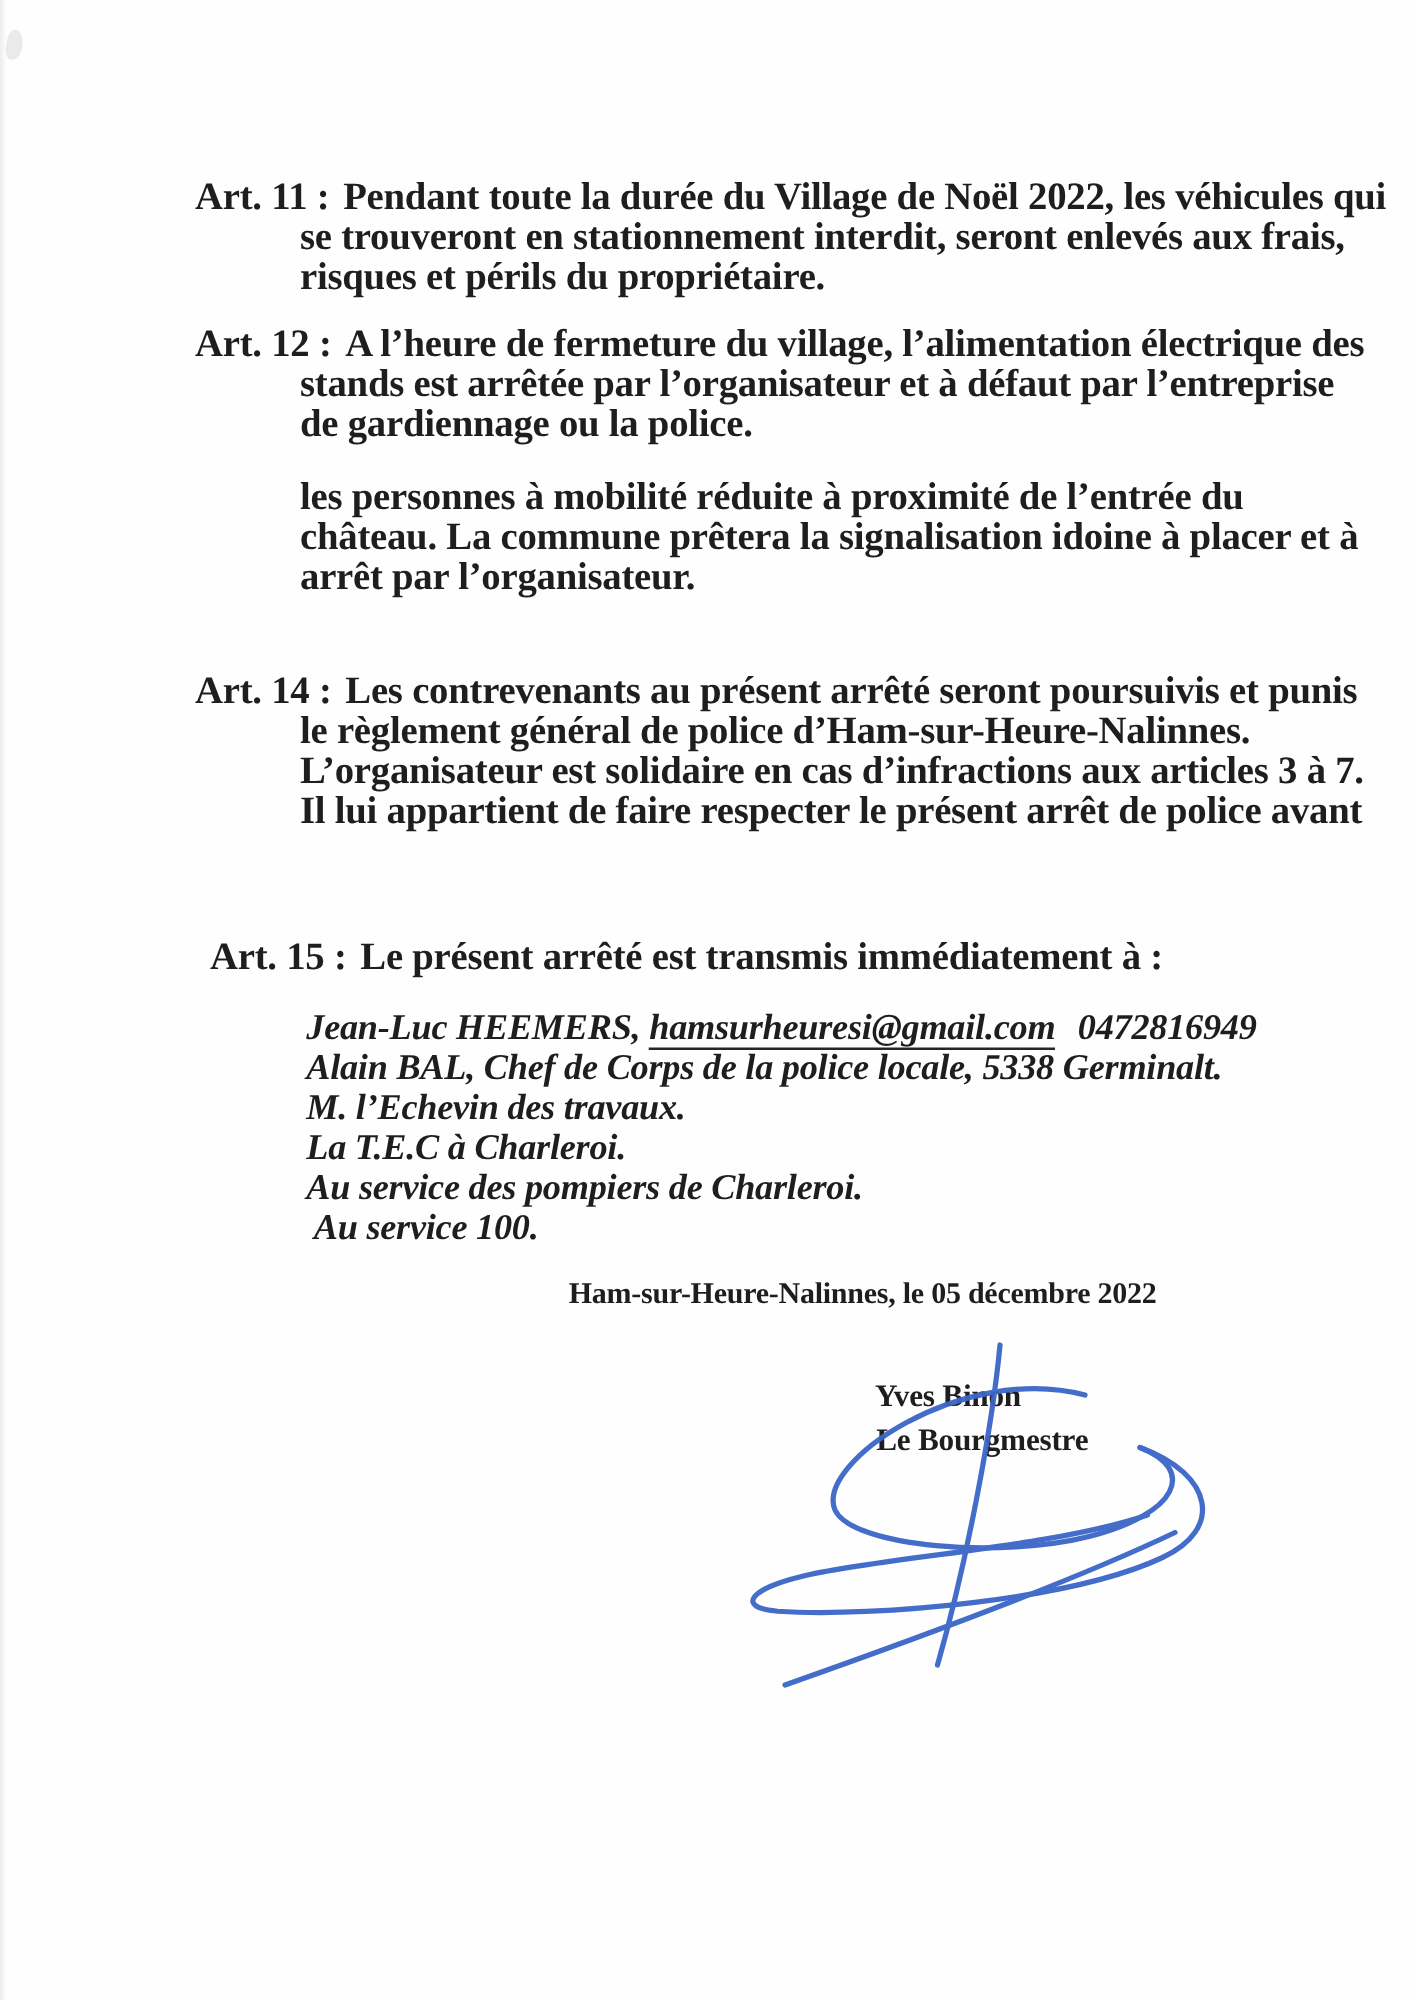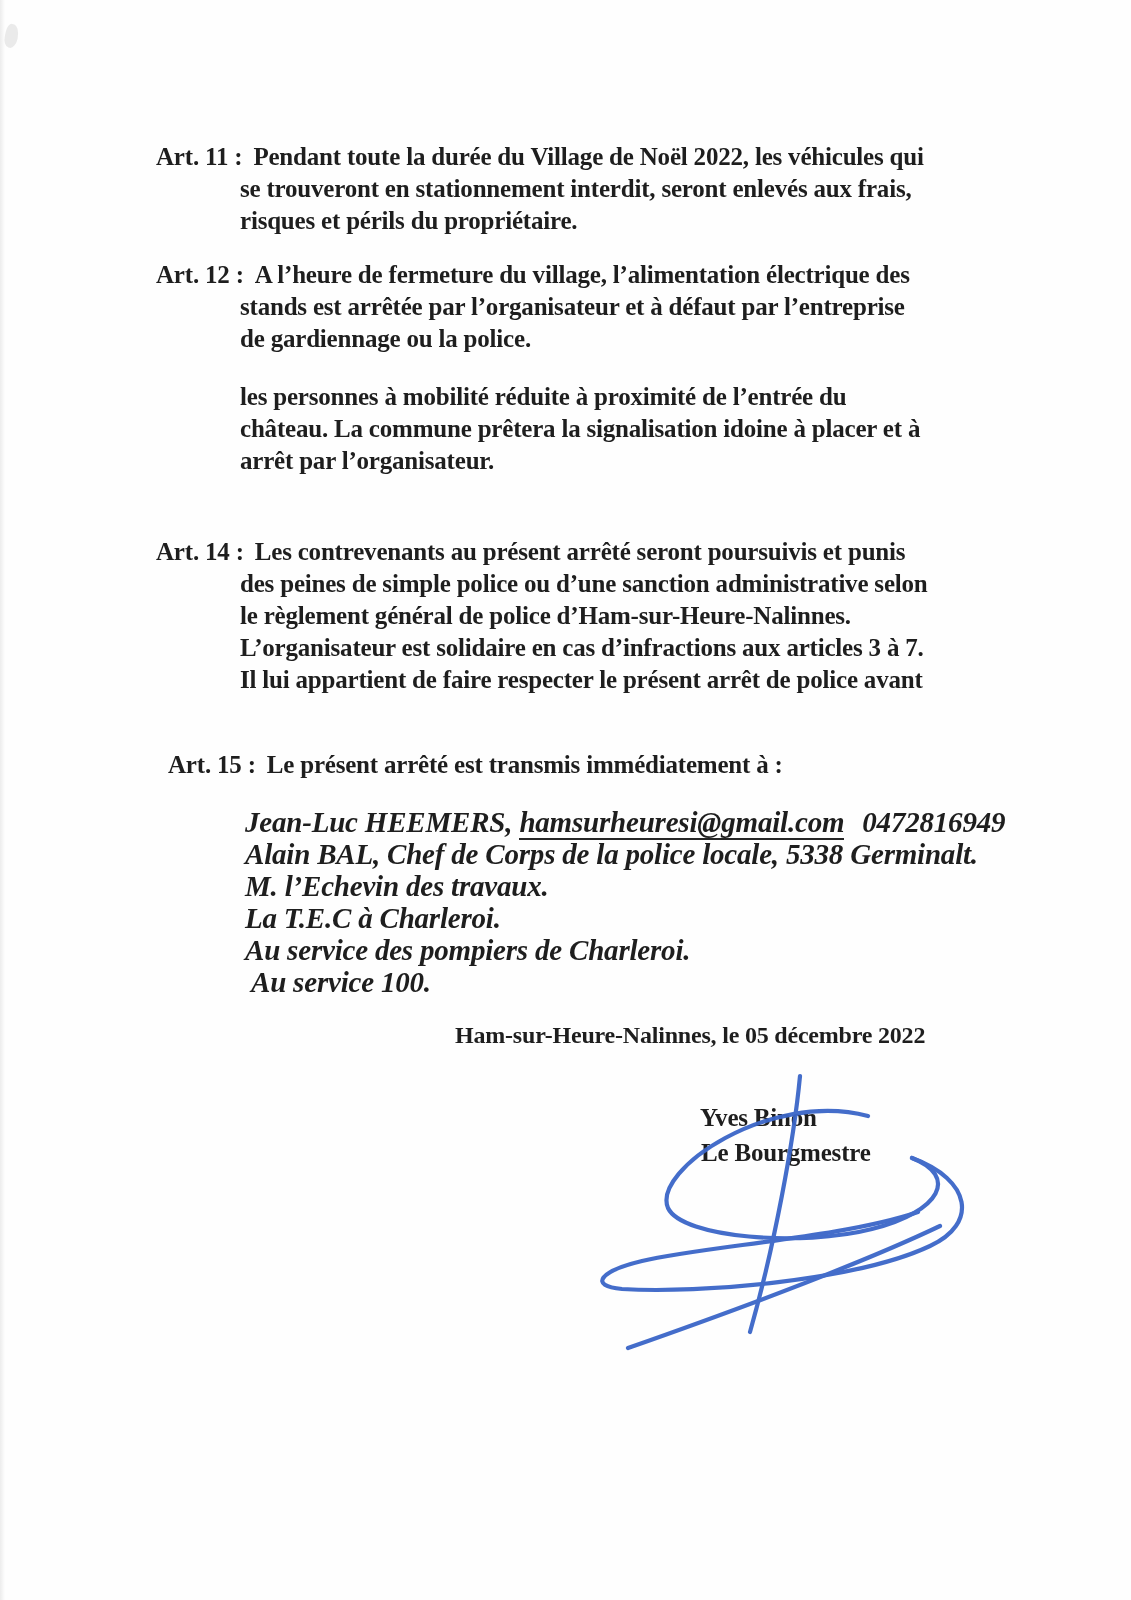--- a/index.html
+++ b/index.html
@@ -29,21 +29,21 @@
     left: 5px; top: 24px;
     width: 13px; height: 24px;
     background: rgba(60,60,60,0.10);
     border-radius: 40% 60% 50% 50%;
     transform: rotate(12deg);
   }
 
   .article {
     position: absolute;
     left: 156px;
-    font-size: 25px;
+    font-size: 31px;
     line-height: 32px;
     letter-spacing: -0.2px;
   }
   .article .line { white-space: nowrap; }
   .article .cont { margin-left: 84px; }
   .art-label { margin-right: 11px; }
 
   #article-15 { left: 168px; }
 
   .recipients {
@@ -115,21 +115,20 @@
   </div>
 
   <div class="article" id="article-13" style="top:381px">
     <div class="line cont">les personnes à mobilité réduite à proximité de l’entrée du</div>
     <div class="line cont">château. La commune prêtera la signalisation idoine à placer et à</div>
     <div class="line cont">arrêt par l’organisateur.</div>
   </div>
 
   <div class="article" id="article-14" style="top:536px">
     <div class="line"><span class="art-label">Art. 14 :</span><span>Les contrevenants au présent arrêté seront poursuivis et punis</span></div>
-    <div class="line cont">des peines de simple police ou d’une sanction administrative selon</div>
     <div class="line cont">le règlement général de police d’Ham-sur-Heure-Nalinnes.</div>
     <div class="line cont">L’organisateur est solidaire en cas d’infractions aux articles 3 à 7.</div>
     <div class="line cont">Il lui appartient de faire respecter le présent arrêt de police avant</div>
   </div>
 
   <div class="article" id="article-15" style="top:749px">
     <div class="line"><span class="art-label">Art. 15 :</span><span>Le présent arrêté est transmis immédiatement à :</span></div>
   </div>
 
   <div class="recipients">

